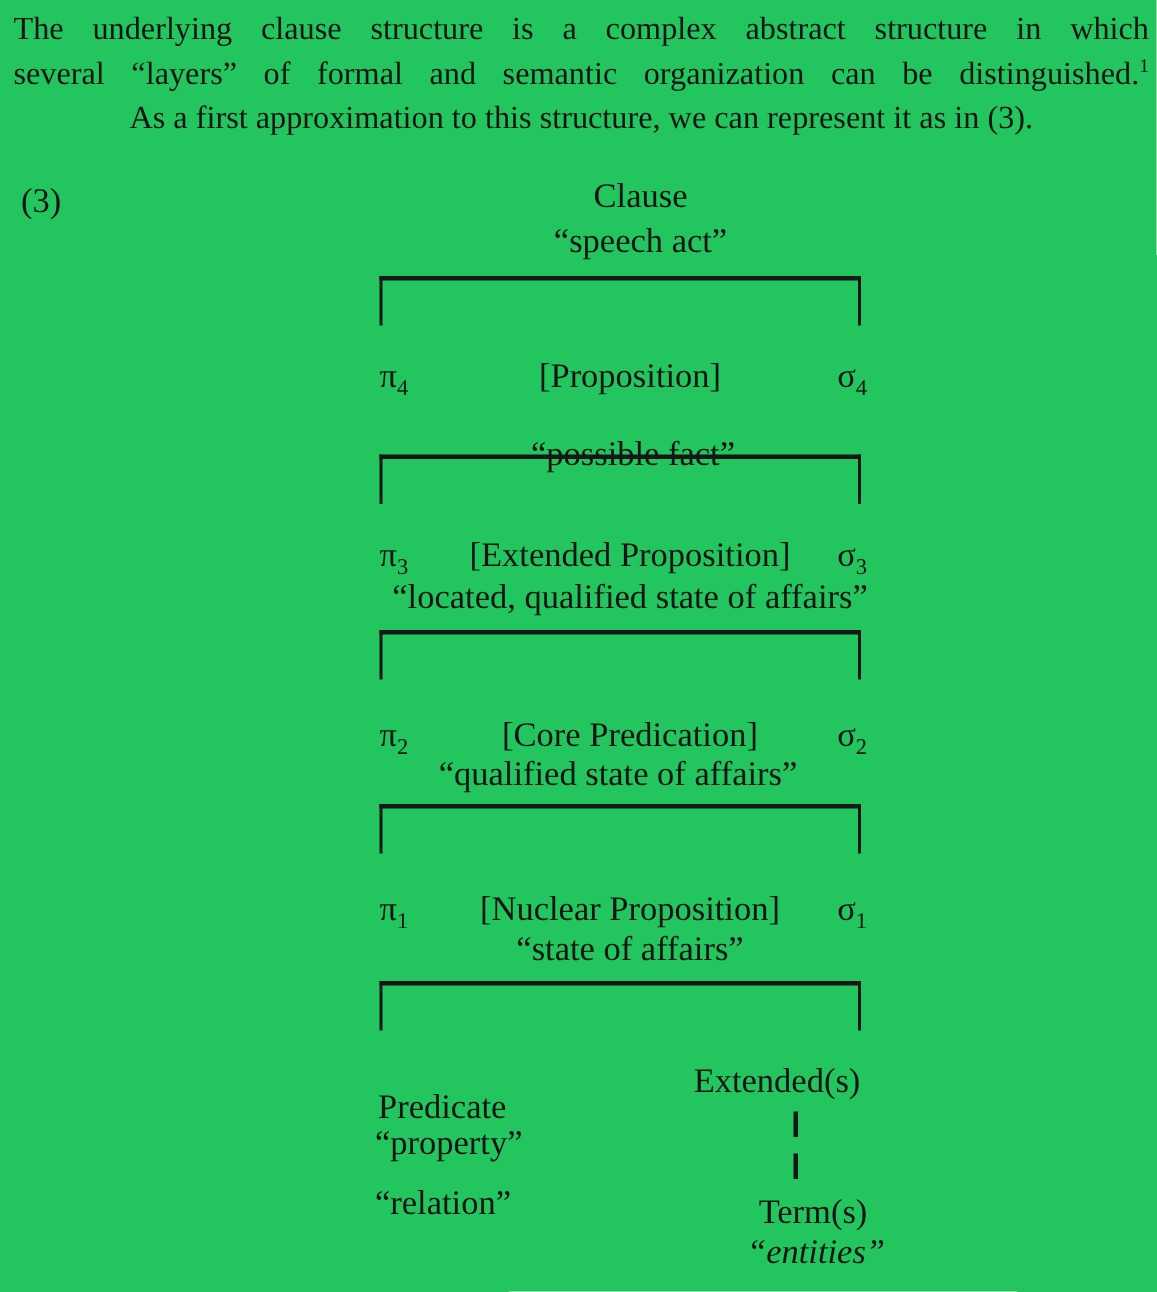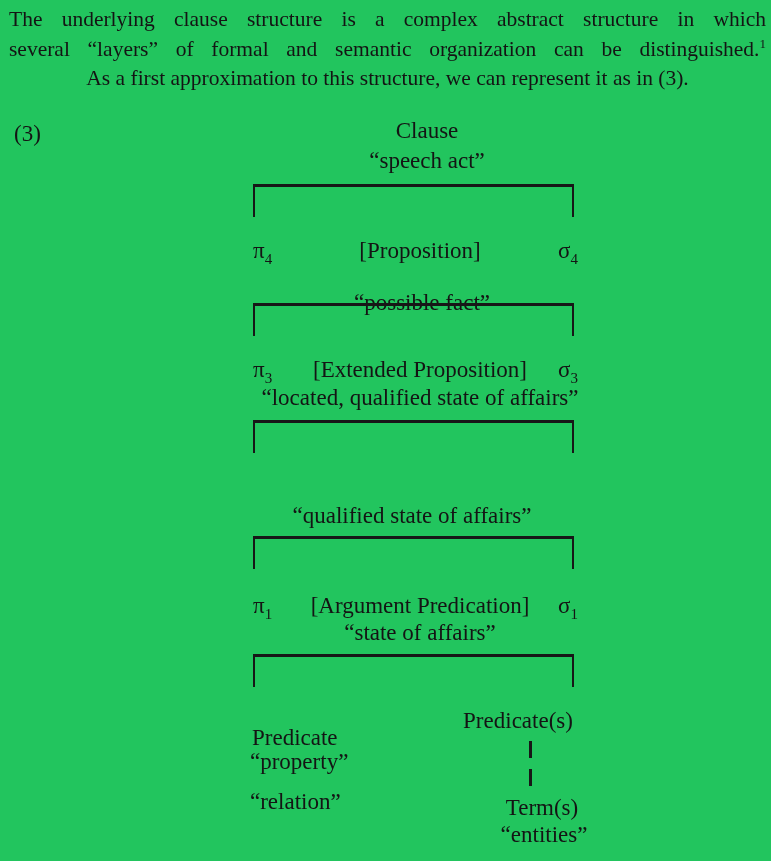--- a/index.html
+++ b/index.html
@@ -58,38 +58,43 @@
 
   <div class="row" style="top:357px;">
     <span class="pi"><span>π</span><sub class="ss">3</sub></span>
     <span class="lbl">[Extended Proposition]</span>
     <span class="sigma"><span>σ</span><sub class="ss">3</sub></span>
   </div>
   <div class="abs cx" style="left:420px; top:385px;">“located, qualified state of affairs”</div>
 
   <div class="bracket" style="top:420px;"></div>
 
+  <div class="row" style="top:477px;">
+    <span class="pi"><span>π</span><sub class="ss">2</sub></span>
+    <span class="lbl">[Core Predication]</span>
+    <span class="sigma"><span>σ</span><sub class="ss">2</sub></span>
+  </div>
   <div class="abs cx" style="left:412px; top:503px;">“qualified state of affairs”</div>
 
   <div class="bracket" style="top:536px;"></div>
 
   <div class="row" style="top:593px;">
     <span class="pi"><span>π</span><sub class="ss">1</sub></span>
-    <span class="lbl">[Argument Predication]</span>
+    <span class="lbl">[Nuclear Proposition]</span>
     <span class="sigma"><span>σ</span><sub class="ss">1</sub></span>
   </div>
   <div class="abs cx" style="left:420px; top:620px;">“state of affairs”</div>
 
   <div class="bracket" style="top:654px;"></div>
 
   <div class="abs" style="left:252px; top:708px;margin-top:17px;">Predicate</div>
-  <div class="abs cx" style="left:518px; top:708px;">Predicate(s)</div>
+  <div class="abs cx" style="left:518px; top:708px;">Extended(s)</div>
 
   <div class="abs" style="left:250px; top:737px;margin-top:12px;">“property”</div>
   <div class="dash" style="left:529px; top:741px;"></div>
 
   <div class="abs" style="left:250px; top:765px;margin-top:24px;">“relation”</div>
   <div class="dash" style="left:529px; top:769px;"></div>
 
   <div class="abs cx" style="left:542px; top:795px;">Term(s)</div>
-  <div class="abs cx" style="left:544px; top:822px;">“entities”</div>
+  <div class="abs cx" style="left:544px; top:822px;font-style:italic;">“entities”</div>
 
 </div>
 
 </body></html>

